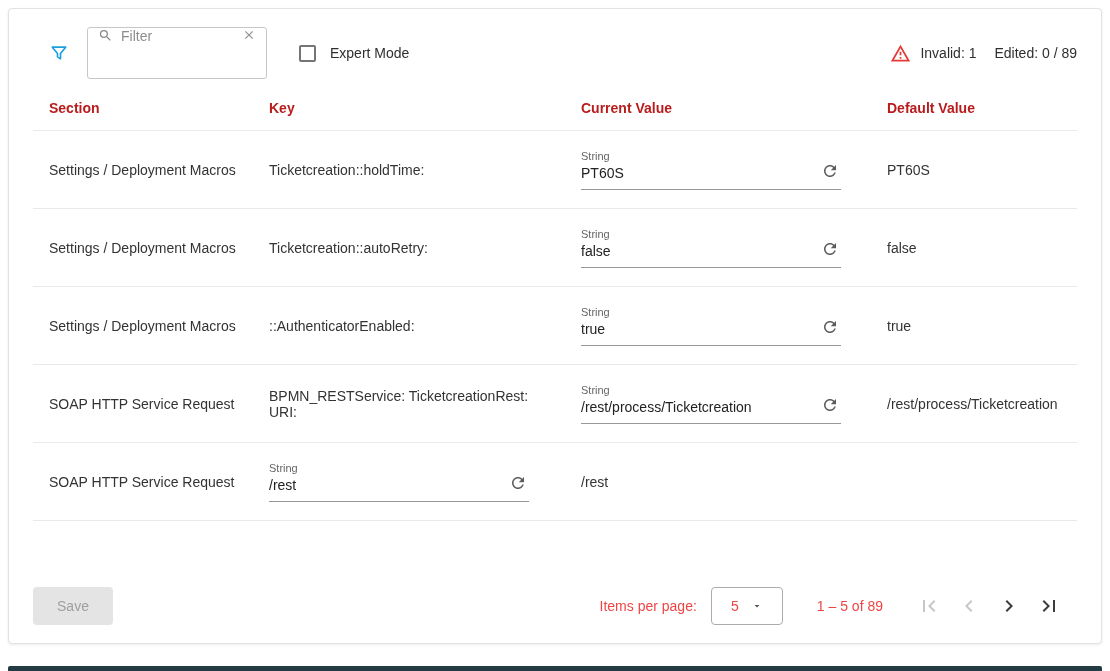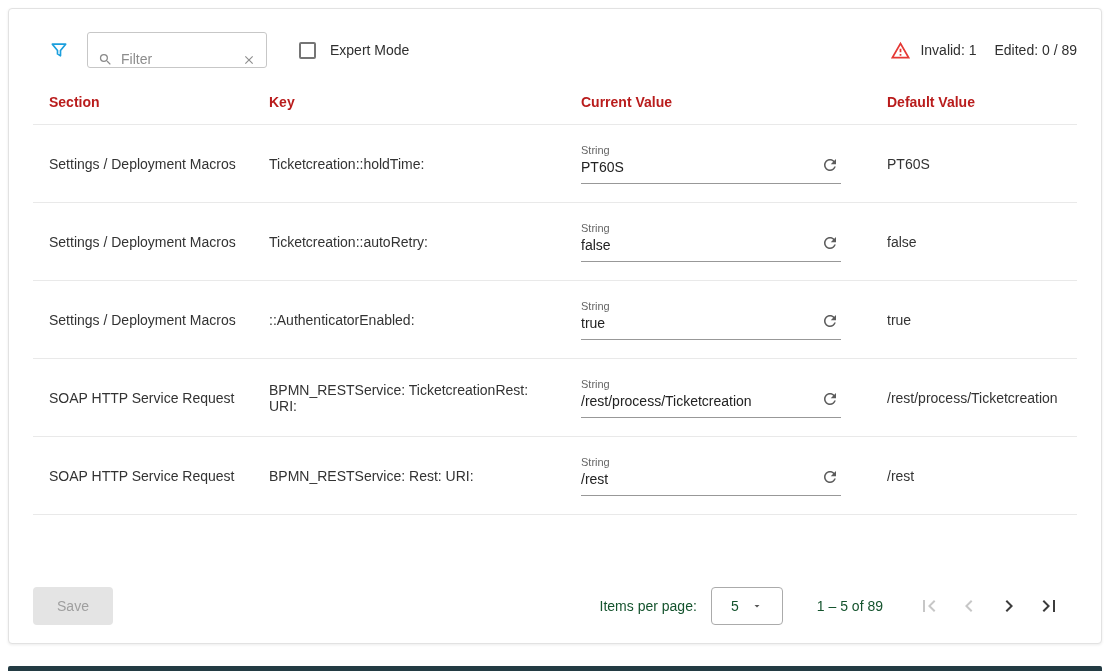--- a/index.html
+++ b/index.html
@@ -21,22 +21,22 @@
   }
   .panel-title { font-size: 15px; color: #6e6e6e; }
   .icon-btn { background: none; border: none; padding: 0; cursor: pointer; display: inline-flex; align-items: center; justify-content: center; }
 
   
   .toolbar {
     flex: 0 0 70px; display: flex; align-items: center; padding: 18px 24px 6px 24px;
   }
   .funnel-wrap { margin-left: 16px; margin-right: 18px; }
   .filter-field {
-    width: 180px; height: 36px; border: 1px solid #c7c7c7; border-radius: 3px;
-    display: flex; align-items: flex-end; padding: 0 10px; gap: 8px; background: #fff;
+    width: 180px; height: 52px; border: 1px solid #c7c7c7; border-radius: 3px;
+    display: flex; align-items: flex-start; padding: 0 10px; gap: 8px; background: #fff;
   }
   .filter-field input {
     border: none; outline: none; flex: 1; min-width: 0; font-size: 14px;
     font-family: "Liberation Sans", sans-serif; color: #3b3b3b;
   }
   .filter-field input::placeholder { color: #8d8d8d; }
   .checkbox {
     display: flex; align-items: center; gap: 14px; margin-left: 32px; cursor: pointer;
     font-size: 14px; color: #2f2f2f;
   }
@@ -62,21 +62,21 @@
   .ff-label { font-size: 11px; color: #666; margin-bottom: 3px; }
   .ff-value { font-size: 14px; color: #222; min-height: 17px; padding-right: 34px; white-space: nowrap; }
   .refresh-btn { position: absolute; right: 2px; bottom: 9px; }
 
   
   .footer { flex: 0 0 66px; display: flex; align-items: center; padding: 6px 32px 14px 24px; }
   .save-btn {
     width: 80px; height: 38px; background: #e4e4e4; color: #9f9f9f; border: none;
     border-radius: 4px; font-size: 14px; font-family: "Liberation Sans", sans-serif;
   }
-  .paginator { margin-left: auto; display: flex; align-items: center; font-size: 14px; color: #14532d; text-align: center; }
+  .paginator { margin-left: auto; display: flex; align-items: center; font-size: 14px; color: #ef4444; text-align: center; }
   .ipp-label { margin-right: 14px; }
   .select {
     width: 72px; height: 38px; border: 1px solid #ababab; border-radius: 4px;
     display: flex; align-items: center; justify-content: center; gap: 12px;
     cursor: pointer; background: #fff; font-size: 14px;
   }
   .range-label { margin: 0 26px 0 34px; }
   .pg-btn { width: 40px; height: 40px; }
   .pg-btn svg { display: block; }
 
@@ -198,21 +198,20 @@
             <path d="M17.65 6.35C16.2 4.9 14.21 4 12 4c-4.42 0-7.99 3.58-7.99 8s3.57 8 7.99 8c3.73 0 6.84-2.55 7.73-6h-2.08c-.82 2.33-3.04 4-5.65 4-3.31 0-6-2.69-6-6s2.69-6 6-6c1.66 0 3.14.69 4.22 1.78L13 11h7V4l-2.35 2.35z" fill="#5c5c5c"></path>
           </svg>
         </button>
       </div>
     </div>
     <div class="cell">/rest/process/Ticketcreation</div>
   </div>
 
   <div class="trow">
     <div class="cell">SOAP HTTP Service Request</div>
-    <div class="cell">BPMN_RESTService: Rest: URI:</div>
     <div class="cell">
       <div class="form-field">
         <div class="ff-label">String</div>
         <div class="ff-value">/rest</div>
         <button class="icon-btn refresh-btn" type="button">
           <svg width="18" height="18" viewBox="0 0 24 24">
             <path d="M17.65 6.35C16.2 4.9 14.21 4 12 4c-4.42 0-7.99 3.58-7.99 8s3.57 8 7.99 8c3.73 0 6.84-2.55 7.73-6h-2.08c-.82 2.33-3.04 4-5.65 4-3.31 0-6-2.69-6-6s2.69-6 6-6c1.66 0 3.14.69 4.22 1.78L13 11h7V4l-2.35 2.35z" fill="#5c5c5c"></path>
           </svg>
         </button>
       </div>

